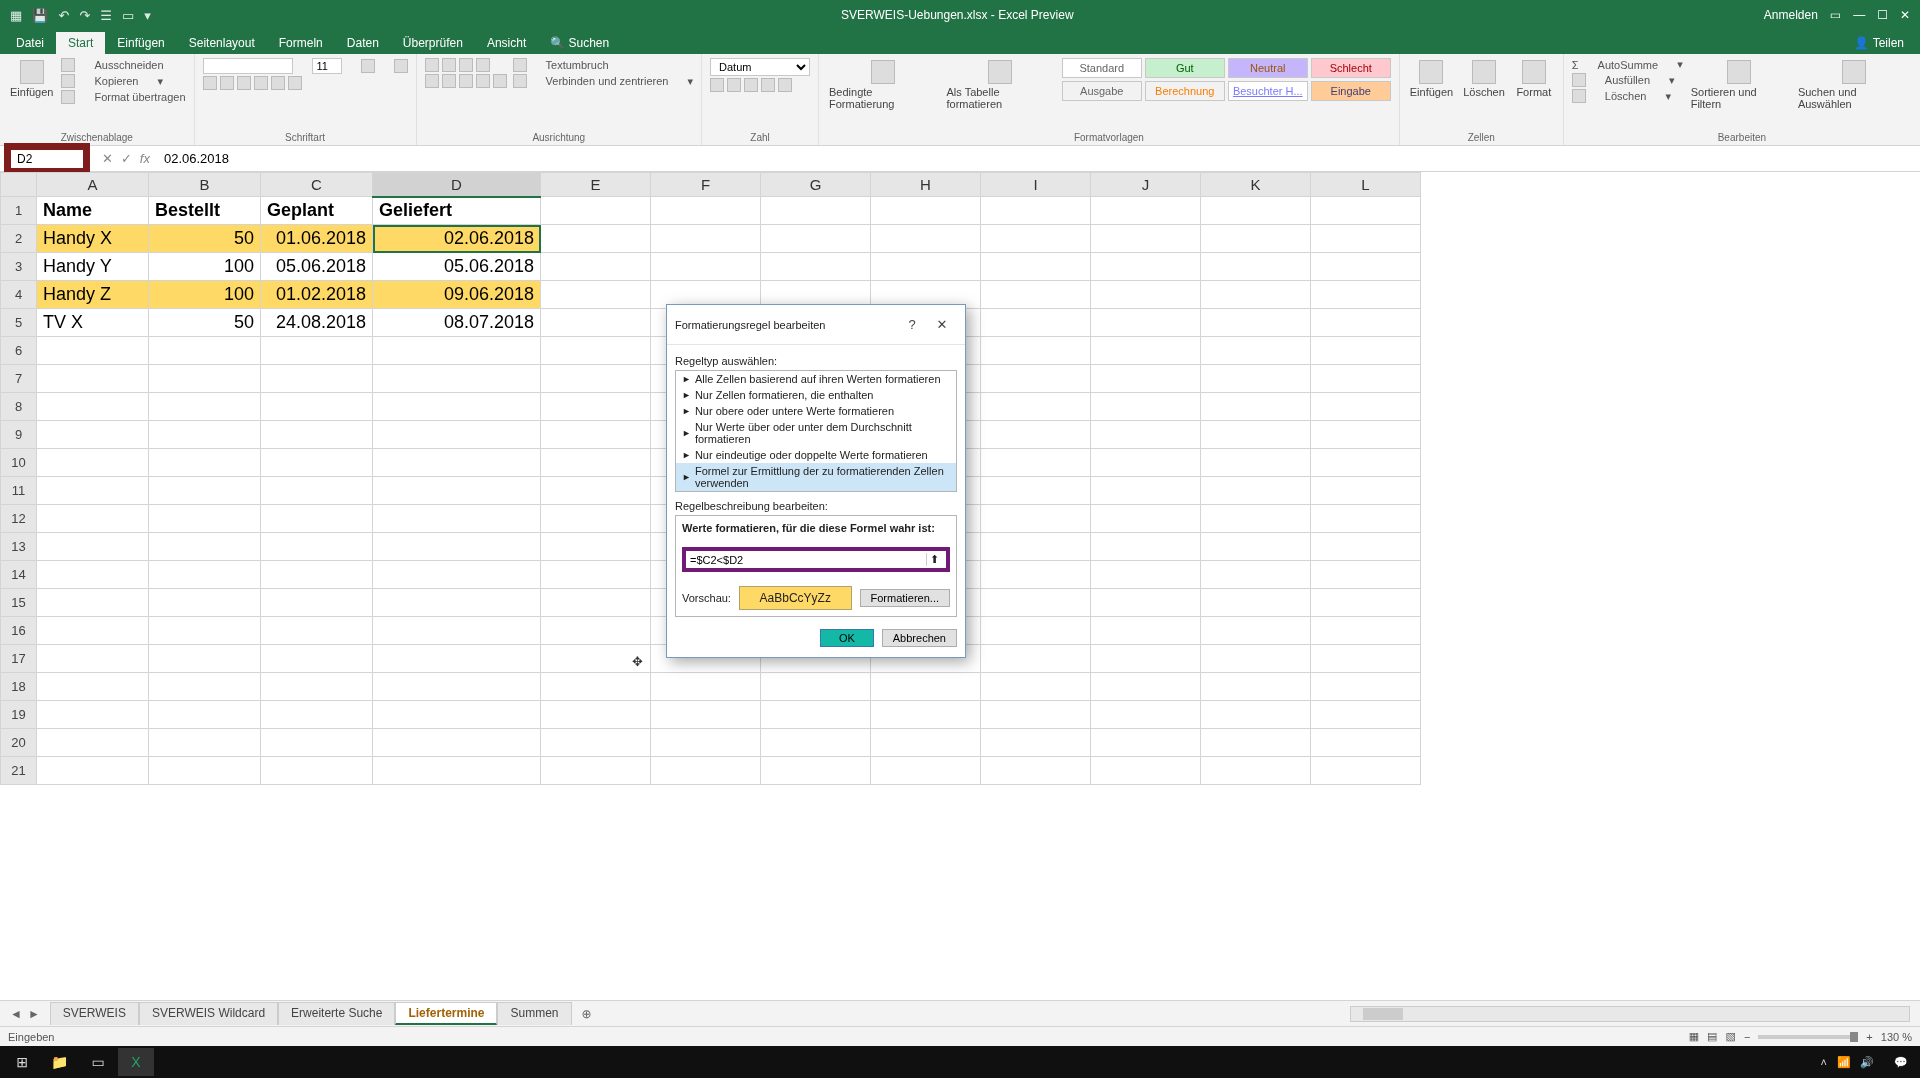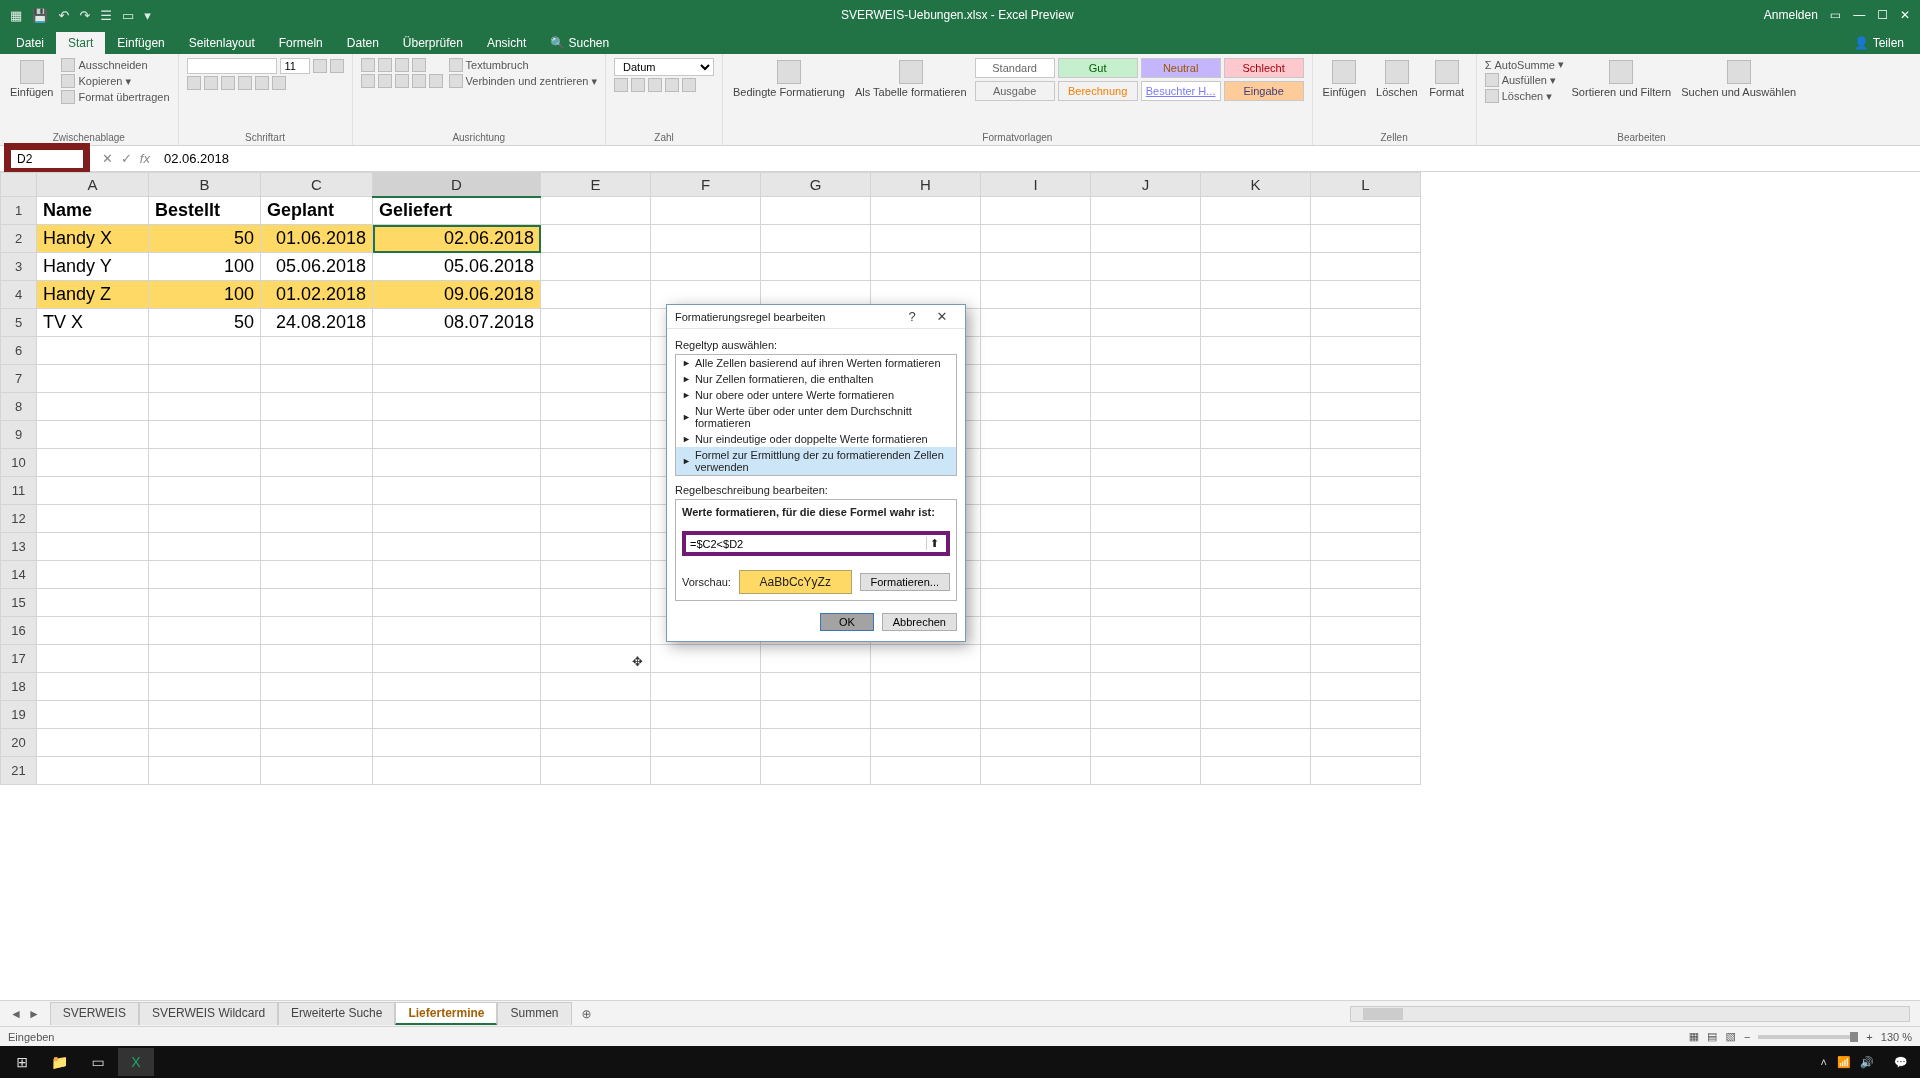--- a/index.html
+++ b/index.html
@@ -20,21 +20,21 @@
 .ribbon-tabs .share { color: #fff; font-size: 12px; padding: 4px 12px; }
 
 
 .ribbon { height: 92px; background: #f3f3f3; border-bottom: 1px solid #d4d4d4; display: flex; }
 .rgroup { border-right: 1px solid #e0e0e0; padding: 4px 8px 2px 8px; display: flex; flex-direction: column; justify-content: space-between; }
 .rgroup .content { display: flex; gap: 6px; align-items: flex-start; flex: 1; }
 .rgroup .label { font-size: 10px; color: #666; text-align: center; padding-top: 2px; }
 .bigbtn { display: flex; flex-direction: column; align-items: center; font-size: 11px; color: #444; padding: 2px; min-width: 42px; }
 .bigbtn .ico { width: 24px; height: 24px; background: #ddd; border: 1px solid #bbb; margin-bottom: 2px; }
 .stack { display: flex; flex-direction: column; gap: 2px; font-size: 11px; color: #555; }
-.stack .row { display: flex; align-items: center; gap: 3px; white-space: nowrap; }
+.stack .row { display: flex; align-items: center; gap: 19px; white-space: nowrap; }
 .mini-ico { width: 14px; height: 14px; background: #ddd; border: 1px solid #bbb; display: inline-block; }
 .fontbox, .sizebox { border: 1px solid #c8c8c8; background: #fff; font-size: 11px; padding: 1px 4px; }
 .fontbox { width: 90px; } .sizebox { width: 30px; }
 .btnrow { display: flex; gap: 3px; }
 .style-gallery { display: grid; grid-template-columns: repeat(4, 80px); gap: 3px; }
 .style-cell { border: 1px solid #c8c8c8; background: #fff; font-size: 11px; text-align: center; padding: 3px 0; color: #666; }
 .style-cell.good { background: #c6efce; color: #006100; }
 .style-cell.bad { background: #ffc7ce; color: #9c0006; }
 .style-cell.neutral { background: #c4b5fd; color: #9c5700; }
 .style-cell.output { background: #f2f2f2; }
@@ -80,37 +80,37 @@
 .zoom-slider::after { content: ""; position: absolute; right: 0; top: -3px; width: 8px; height: 10px; background: #888; }
 
 
 .taskbar { height: 32px; background: #101010; display: flex; align-items: center; padding: 0 4px; gap: 2px; }
 .taskbar .tb { width: 36px; height: 28px; display: flex; align-items: center; justify-content: center; color: #ddd; font-size: 14px; }
 .taskbar .tb.active { background: #333; }
 .taskbar .tray { margin-left: auto; display: flex; gap: 10px; color: #ddd; font-size: 11px; align-items: center; padding-right: 8px; }
 
 
 .dialog { position: absolute; left: 666px; top: 304px; width: 300px; background: #fff; border: 1px solid #7a99b8; box-shadow: 4px 4px 14px rgba(0,0,0,0.35); font-size: 11px; color: #222; }
-.dialog .dtitle { height: 24px; display: flex; align-items: center; padding: 8px 8px; background: #fff; border-bottom: 1px solid #e4e4e4; }
+.dialog .dtitle { height: 40px; display: flex; align-items: center; padding: 8px 8px; background: #fff; border-bottom: 1px solid #e4e4e4; }
 .dialog .dtitle .t { flex: 1; }
 .dialog .dtitle .dbtn { width: 30px; text-align: center; color: #444; font-size: 13px; }
 .dialog .body { padding: 6px 8px 10px 8px; }
 .dialog .seclabel { margin: 4px 0 3px 0; }
 .rulelist { border: 1px solid #b5b5b5; background: #fff; }
 .rulelist .item { padding: 2px 6px; display: flex; align-items: center; gap: 4px; }
 .rulelist .item.sel { background: #cde6f7; }
 .rulelist .arrow { font-size: 9px; }
 .formula-input { width: 100%; border: 4px solid #701a75; padding: 2px 4px; font-size: 11px; display: flex; justify-content: flex-end; }
 .formula-input input { flex: 1; border: none; font-size: 11px; outline: none; }
 .formula-input .expand { width: 16px; text-align: center; border-left: 1px solid #ccc; }
 .preview-row { display: flex; align-items: center; gap: 8px; margin-top: 14px; }
 .preview-box { flex: 1; border: 1px solid #b0a36a; background: #ffd966; text-align: center; padding: 4px 0; font-size: 12px; }
 .dlg-btn { border: 1px solid #adadad; background: #e1e1e1; padding: 2px 10px; font-size: 11px; }
 .dlg-buttons { display: flex; justify-content: flex-end; gap: 8px; margin-top: 12px; }
-.dlg-btn.primary { border: 1px solid #3a76b1; background: #a3a3a3; padding: 2px 18px; }
+.dlg-btn.primary { border: 1px solid #3a76b1; background: #14b8a6; padding: 2px 18px; }
 
 
 .cursor-ind { position: absolute; left: 632px; top: 482px; font-size: 13px; color: #333; }
 </style>
 </head>
 <body>
 
 <div class="titlebar">
   <div class="qat">
     <span>▦</span>

